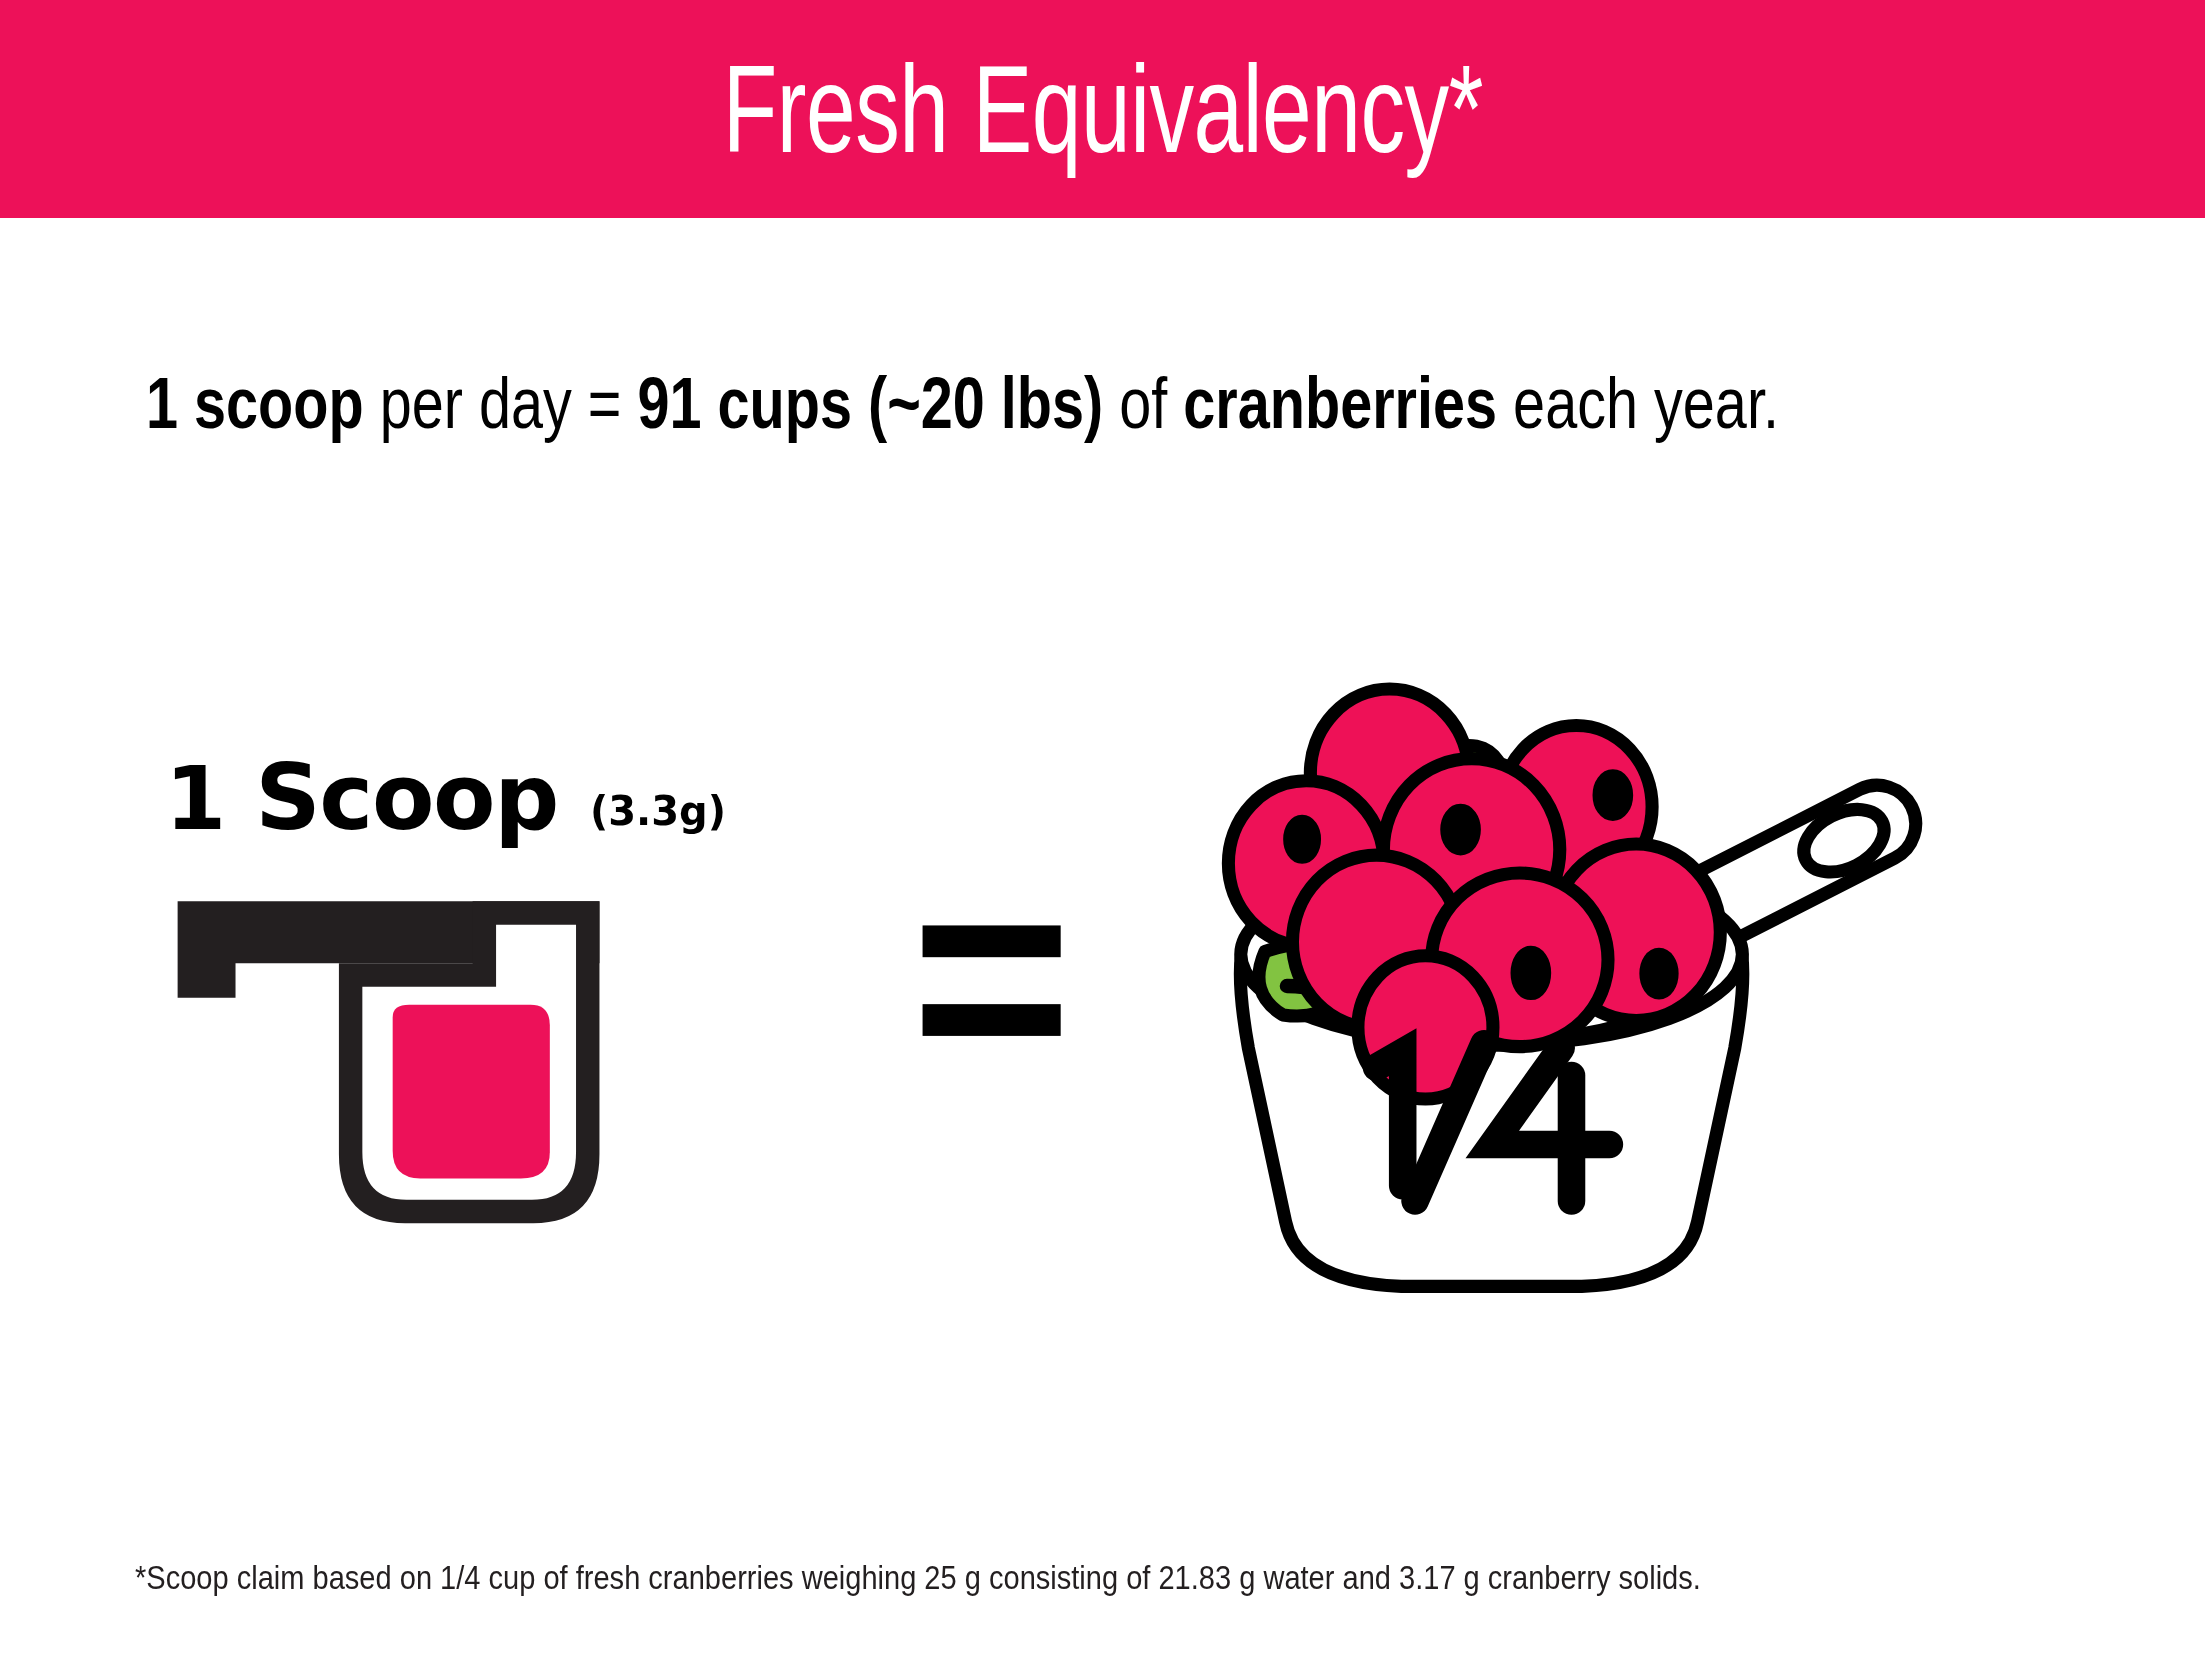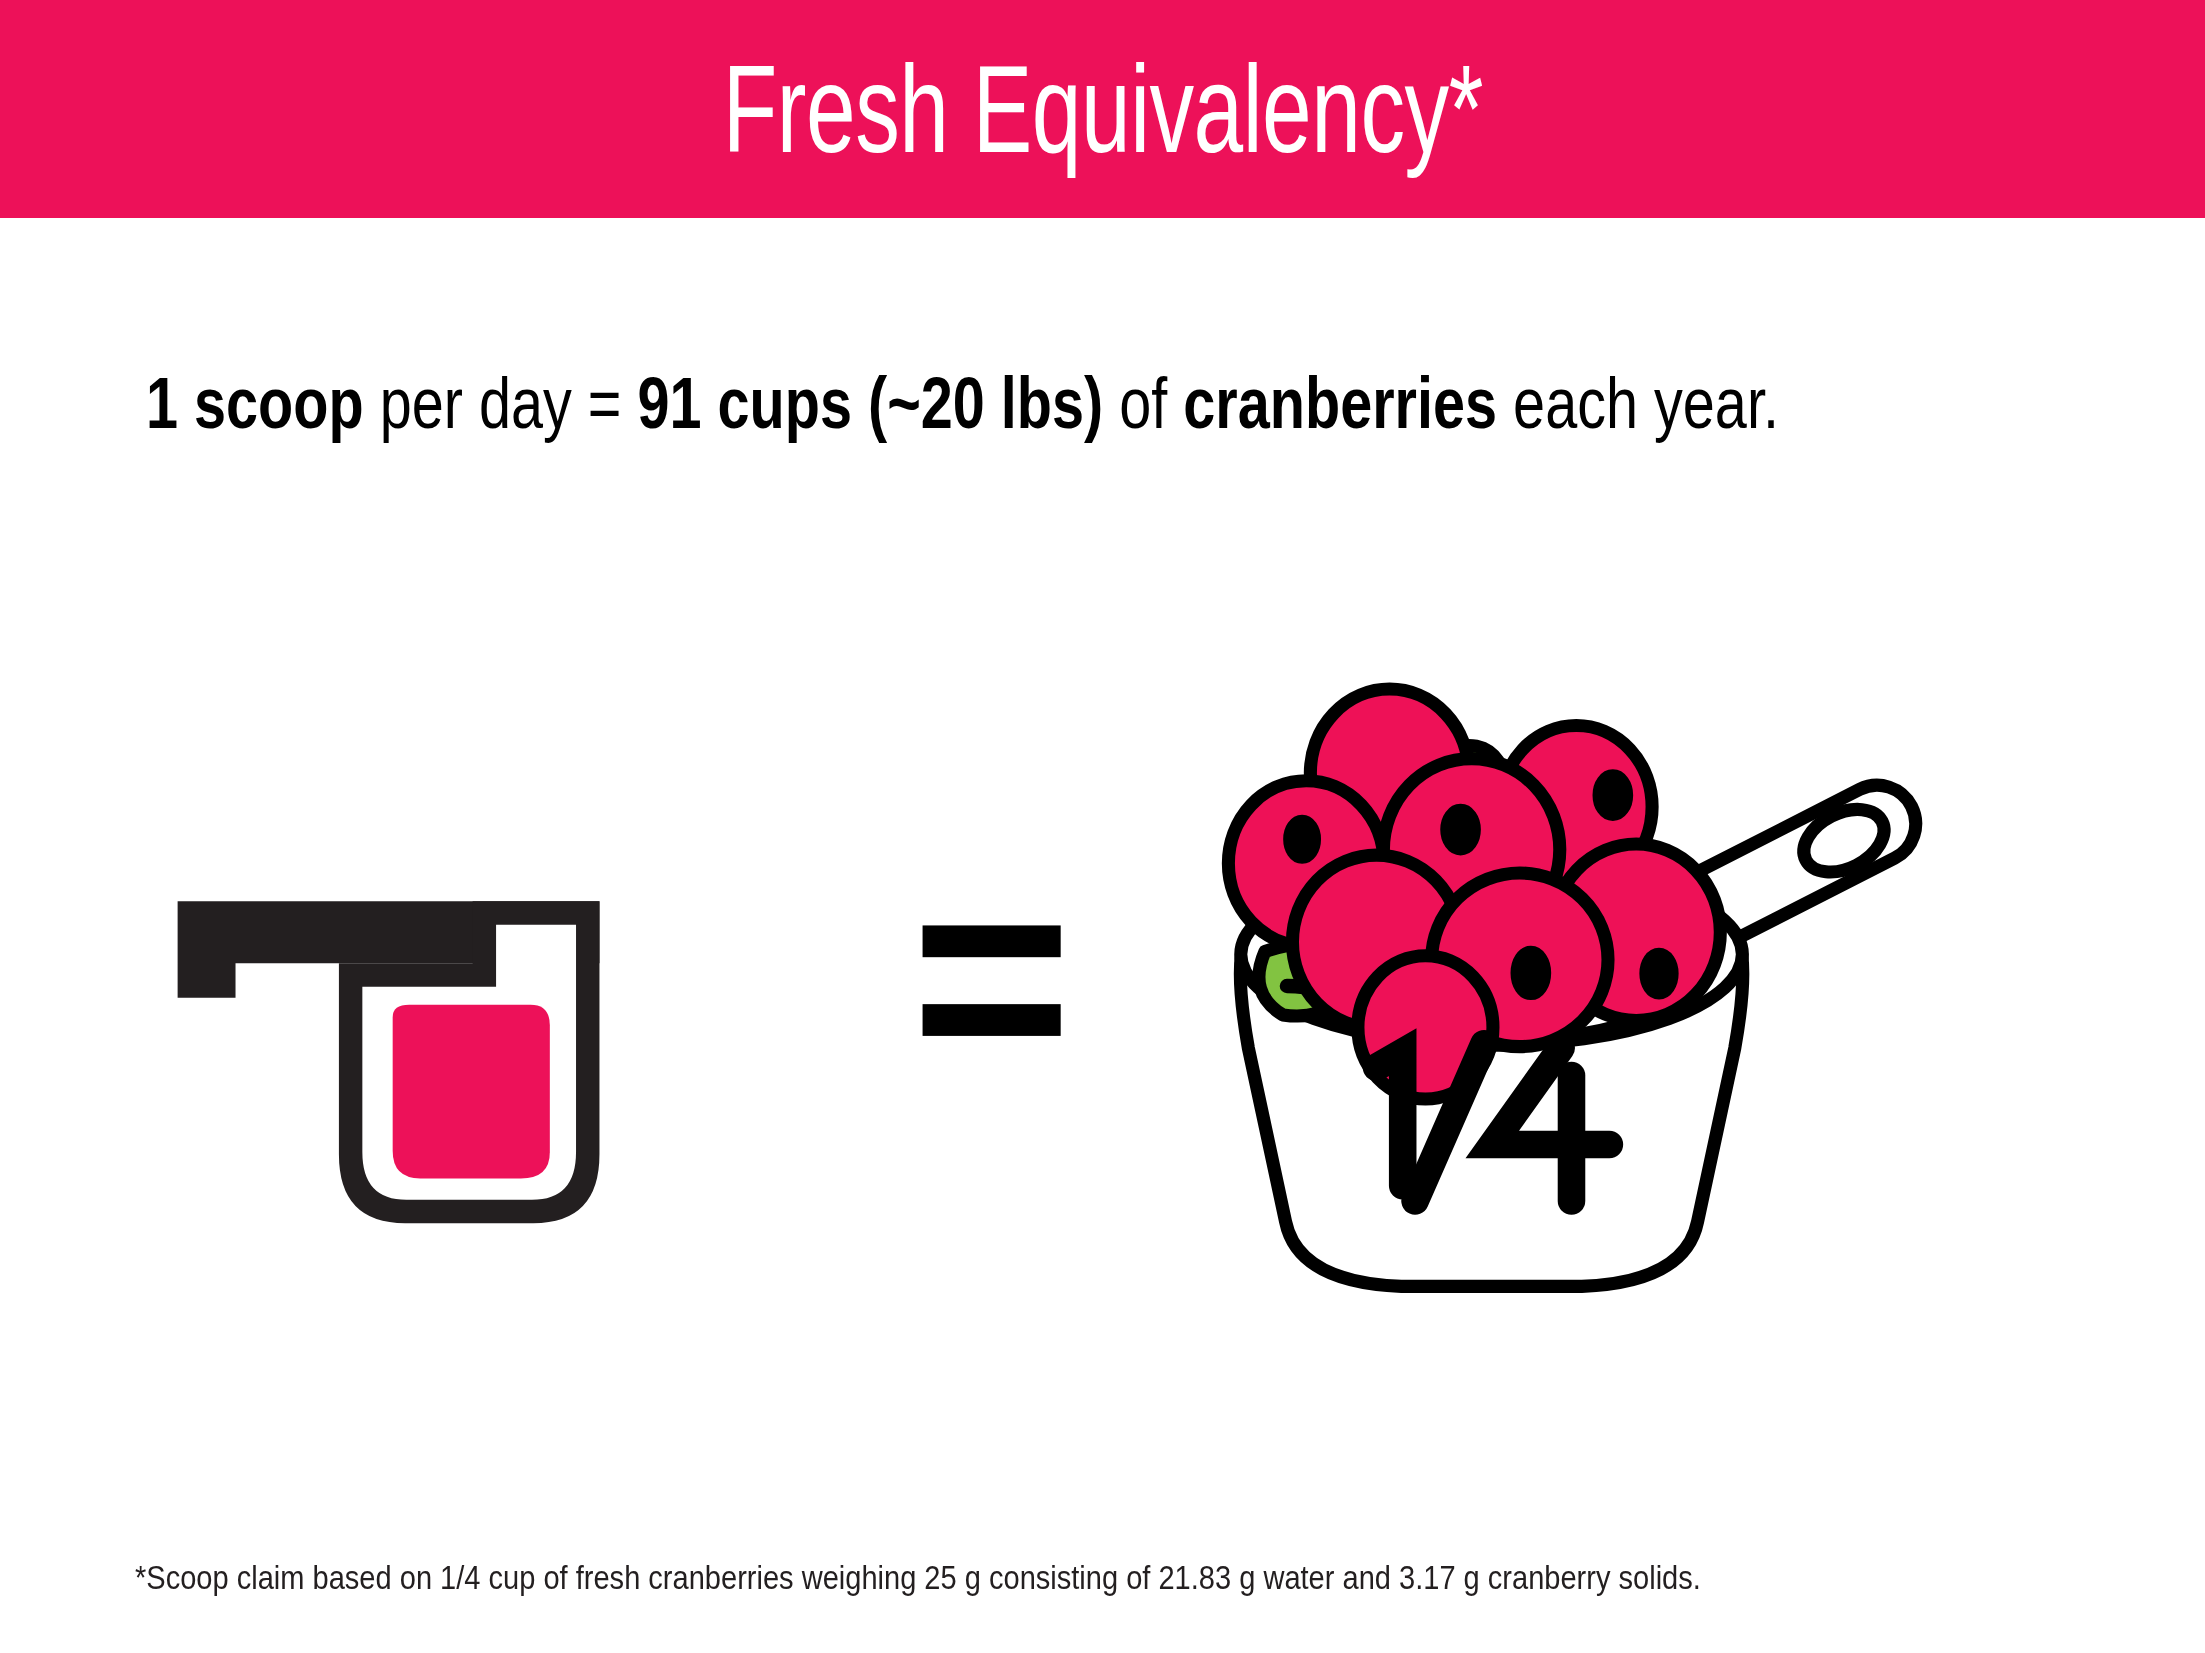--- a/index.html
+++ b/index.html
@@ -134,20 +134,21 @@
 <body>
 
 <div id="header-banner">
   <div id="header-title">Fresh Equivalency*</div>
 </div>
 
 <div id="tagline"><span class="t-bold">1 scoop</span><span class="t-reg"> per day = </span><span class="t-bold">91 cups (~20 lbs)</span><span class="t-reg"> of </span><span class="t-bold">cranberries</span><span class="t-reg"> each year.</span></div>
 
 <div id="stage">
 
+  <div id="scoop-label"><span class="lbl-count">1</span><span class="lbl-word">Scoop</span><span class="lbl-grams">(3.3g)</span></div>
 
   <svg class="art" id="scoop-art" width="593" height="386" viewBox="0 0 860 560" aria-hidden="true">
 
     <path d="M8 28 H 620 V 118 H 92 V 168 H 8 Z" fill="#231F20"></path>
 
     <path d="M436 28 H 620 V 395 Q 620 495 524 495 H 338 Q 242 495 242 395 V 118 H 436 Z" fill="#231F20"></path>
 
     <path d="M470 62 H 586 V 392 Q 586 461 522 461 H 340 Q 276 461 276 392 V 152 H 470 Z" fill="#FFFFFF"></path>
 
     <path d="M320 196 Q 320 178 344 178 H 520 Q 548 178 548 208 V 392 Q 548 430 506 430 H 360 Q 320 430 320 390 Z" fill="#ED1159"></path>

